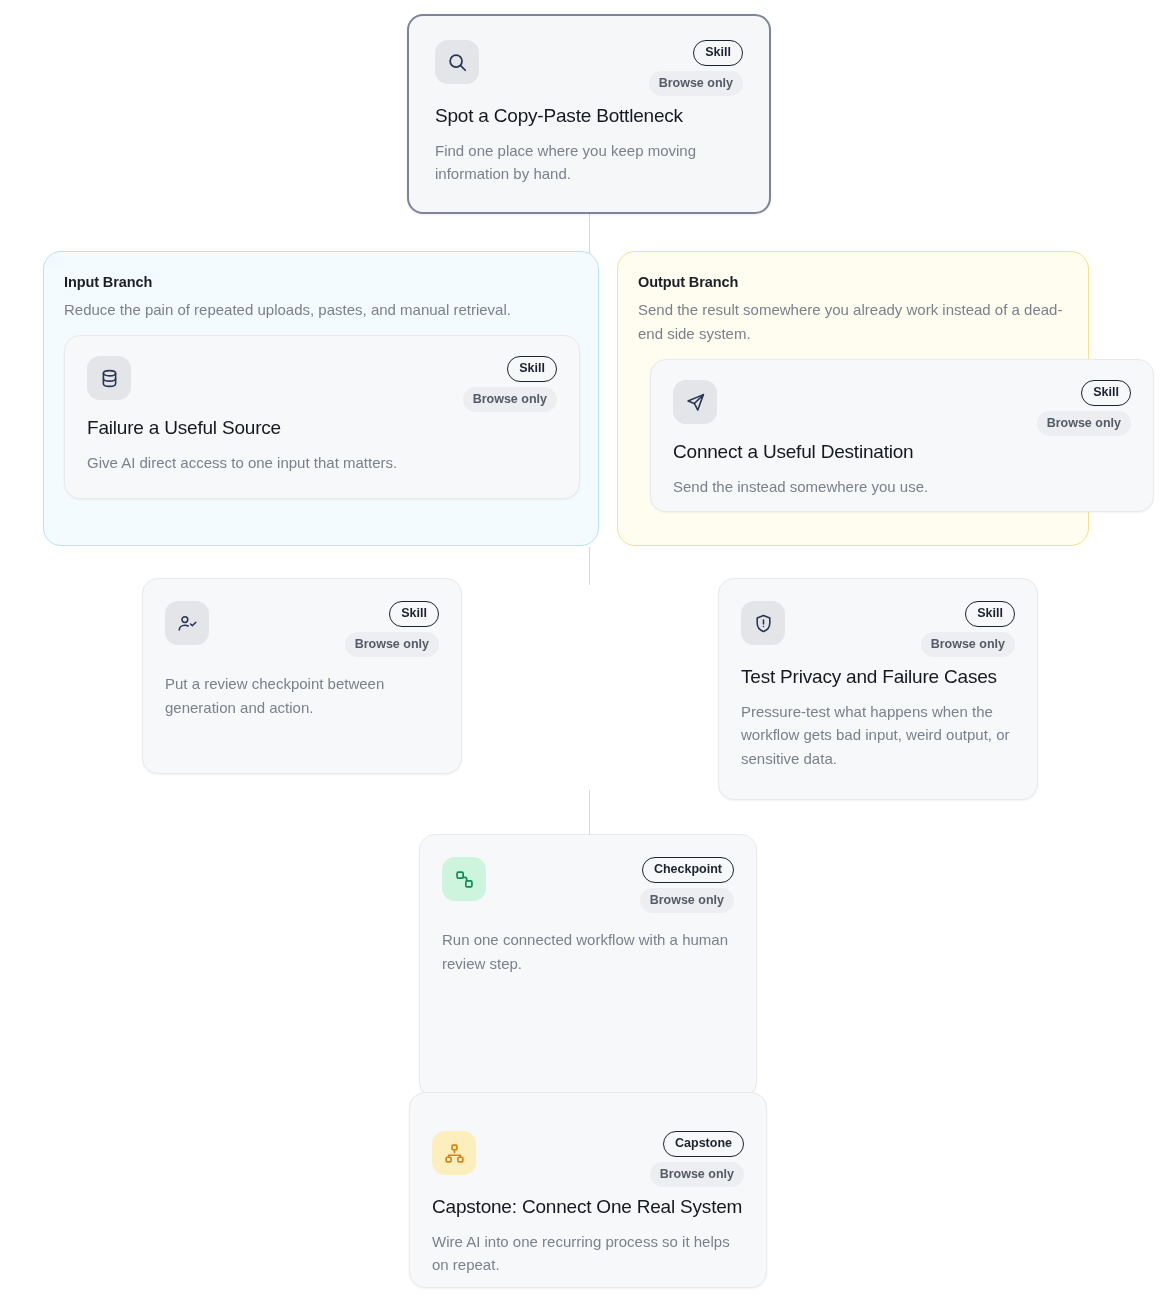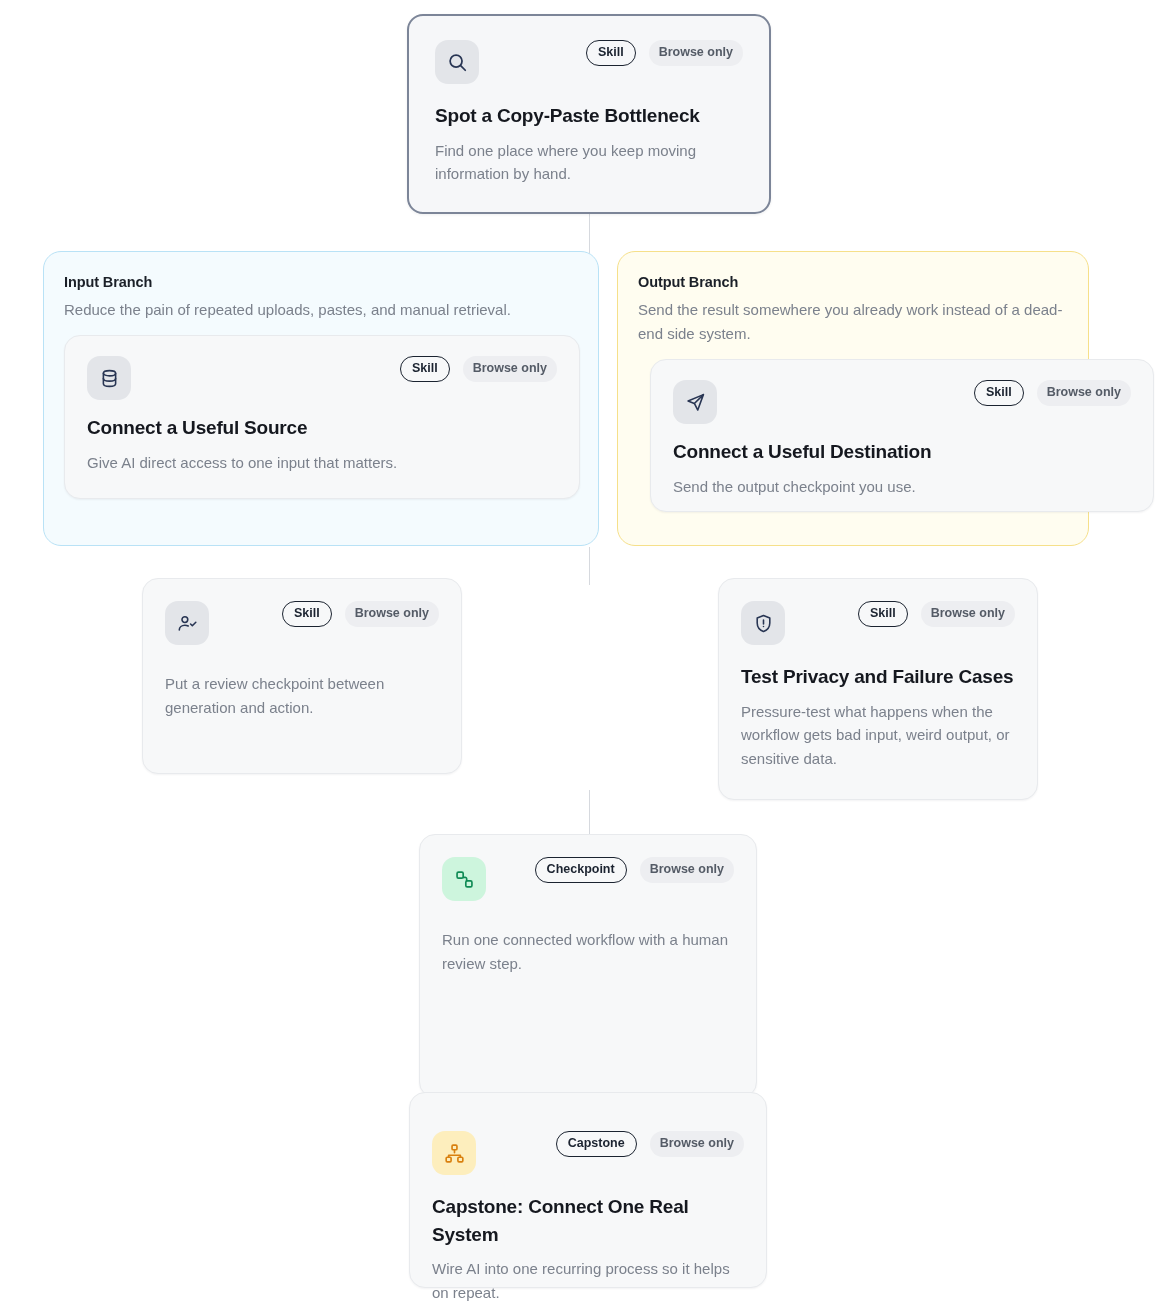--- a/index.html
+++ b/index.html
@@ -59,23 +59,23 @@
   }
   .icon-tile svg { display: block; }
   .icon-tile.green { background: #cdf5dd; color: #0f8a54; }
   .icon-tile.yellow { background: #fdeebd; color: #d9800f; }
 
   .badges {
     position: absolute;
     right: 0;
     top: 0;
     display: flex;
-    flex-direction: row;
-    align-items: center;
-    gap: 13px;
+    flex-direction: column;
+    align-items: flex-end;
+    gap: 5px;
   }
   .badge-type {
     border: 1.5px solid #1b2330;
     color: #1b2330;
     border-radius: 999px;
     font-size: 12.5px;
     font-weight: 700;
     line-height: 1;
     padding: 5px 11px 6px;
     background: transparent;
@@ -87,21 +87,21 @@
     border-radius: 999px;
     font-size: 12.5px;
     font-weight: 700;
     line-height: 1;
     padding: 6px 10px 7px;
     white-space: nowrap;
   }
 
   .node-title {
     font-size: 19px;
-    font-weight: 700;
+    font-weight: 400;
     color: #15181f;
     letter-spacing: -0.2px;
     line-height: 1.45;
   }
   .node-desc {
     margin-top: 9px;
     font-size: 15px;
     color: #7b818c;
     line-height: 1.58;
   }
@@ -166,21 +166,21 @@
             <ellipse cx="12" cy="6" rx="7" ry="3"></ellipse>
             <path d="M5 6v12c0 1.66 3.13 3 7 3s7-1.34 7-3V6"></path>
             <path d="M5 12c0 1.66 3.13 3 7 3s7-1.34 7-3"></path>
           </svg>
         </div>
         <div class="badges">
           <span class="badge-type">Skill</span>
           <span class="badge-state">Browse only</span>
         </div>
       </div>
-      <div class="node-title">Connect a Useful Source</div>
+      <div class="node-title">Failure a Useful Source</div>
       <div class="node-desc">Give AI direct access to one input that matters.</div>
     </div>
   </div>
 
   <div class="branch output" style="left:598px; top:251px; width:472px; height:295px; padding:22px 20px;">
     <div class="branch-title">Output Branch</div>
     <div class="branch-desc">Send the result somewhere you already work instead of a dead-end side system.</div>
 
     <div class="node" style="left:32px; top:107px; width:504px; height:153px; padding:20px 22px; position:absolute;">
       <div class="node-head" style="height:58px;">
@@ -189,21 +189,21 @@
             <path d="M21 3 3.5 10.2l7.1 2.9"></path>
             <path d="M21 3l-6.4 17.6-3.9-7.5L21 3z"></path>
           </svg>
         </div>
         <div class="badges">
           <span class="badge-type">Skill</span>
           <span class="badge-state">Browse only</span>
         </div>
       </div>
       <div class="node-title">Connect a Useful Destination</div>
-      <div class="node-desc">Send the output checkpoint you use.</div>
+      <div class="node-desc">Send the instead somewhere you use.</div>
     </div>
   </div>
 
   <div class="node" style="left:142px; top:578px; width:320px; height:196px; padding:22px 22px;">
     <div class="node-head">
       <div class="icon-tile">
         <svg width="21" height="21" viewBox="0 0 24 24" fill="none" stroke="currentColor" stroke-width="1.8" stroke-linecap="round" stroke-linejoin="round">
           <circle cx="9" cy="7.5" r="3.3"></circle>
           <path d="M2.6 19.5c0-3.3 2.9-5.6 6.4-5.6 1.4 0 2.7.35 3.8 1"></path>
           <path d="M15.5 12.6l2 2 4-4"></path>

